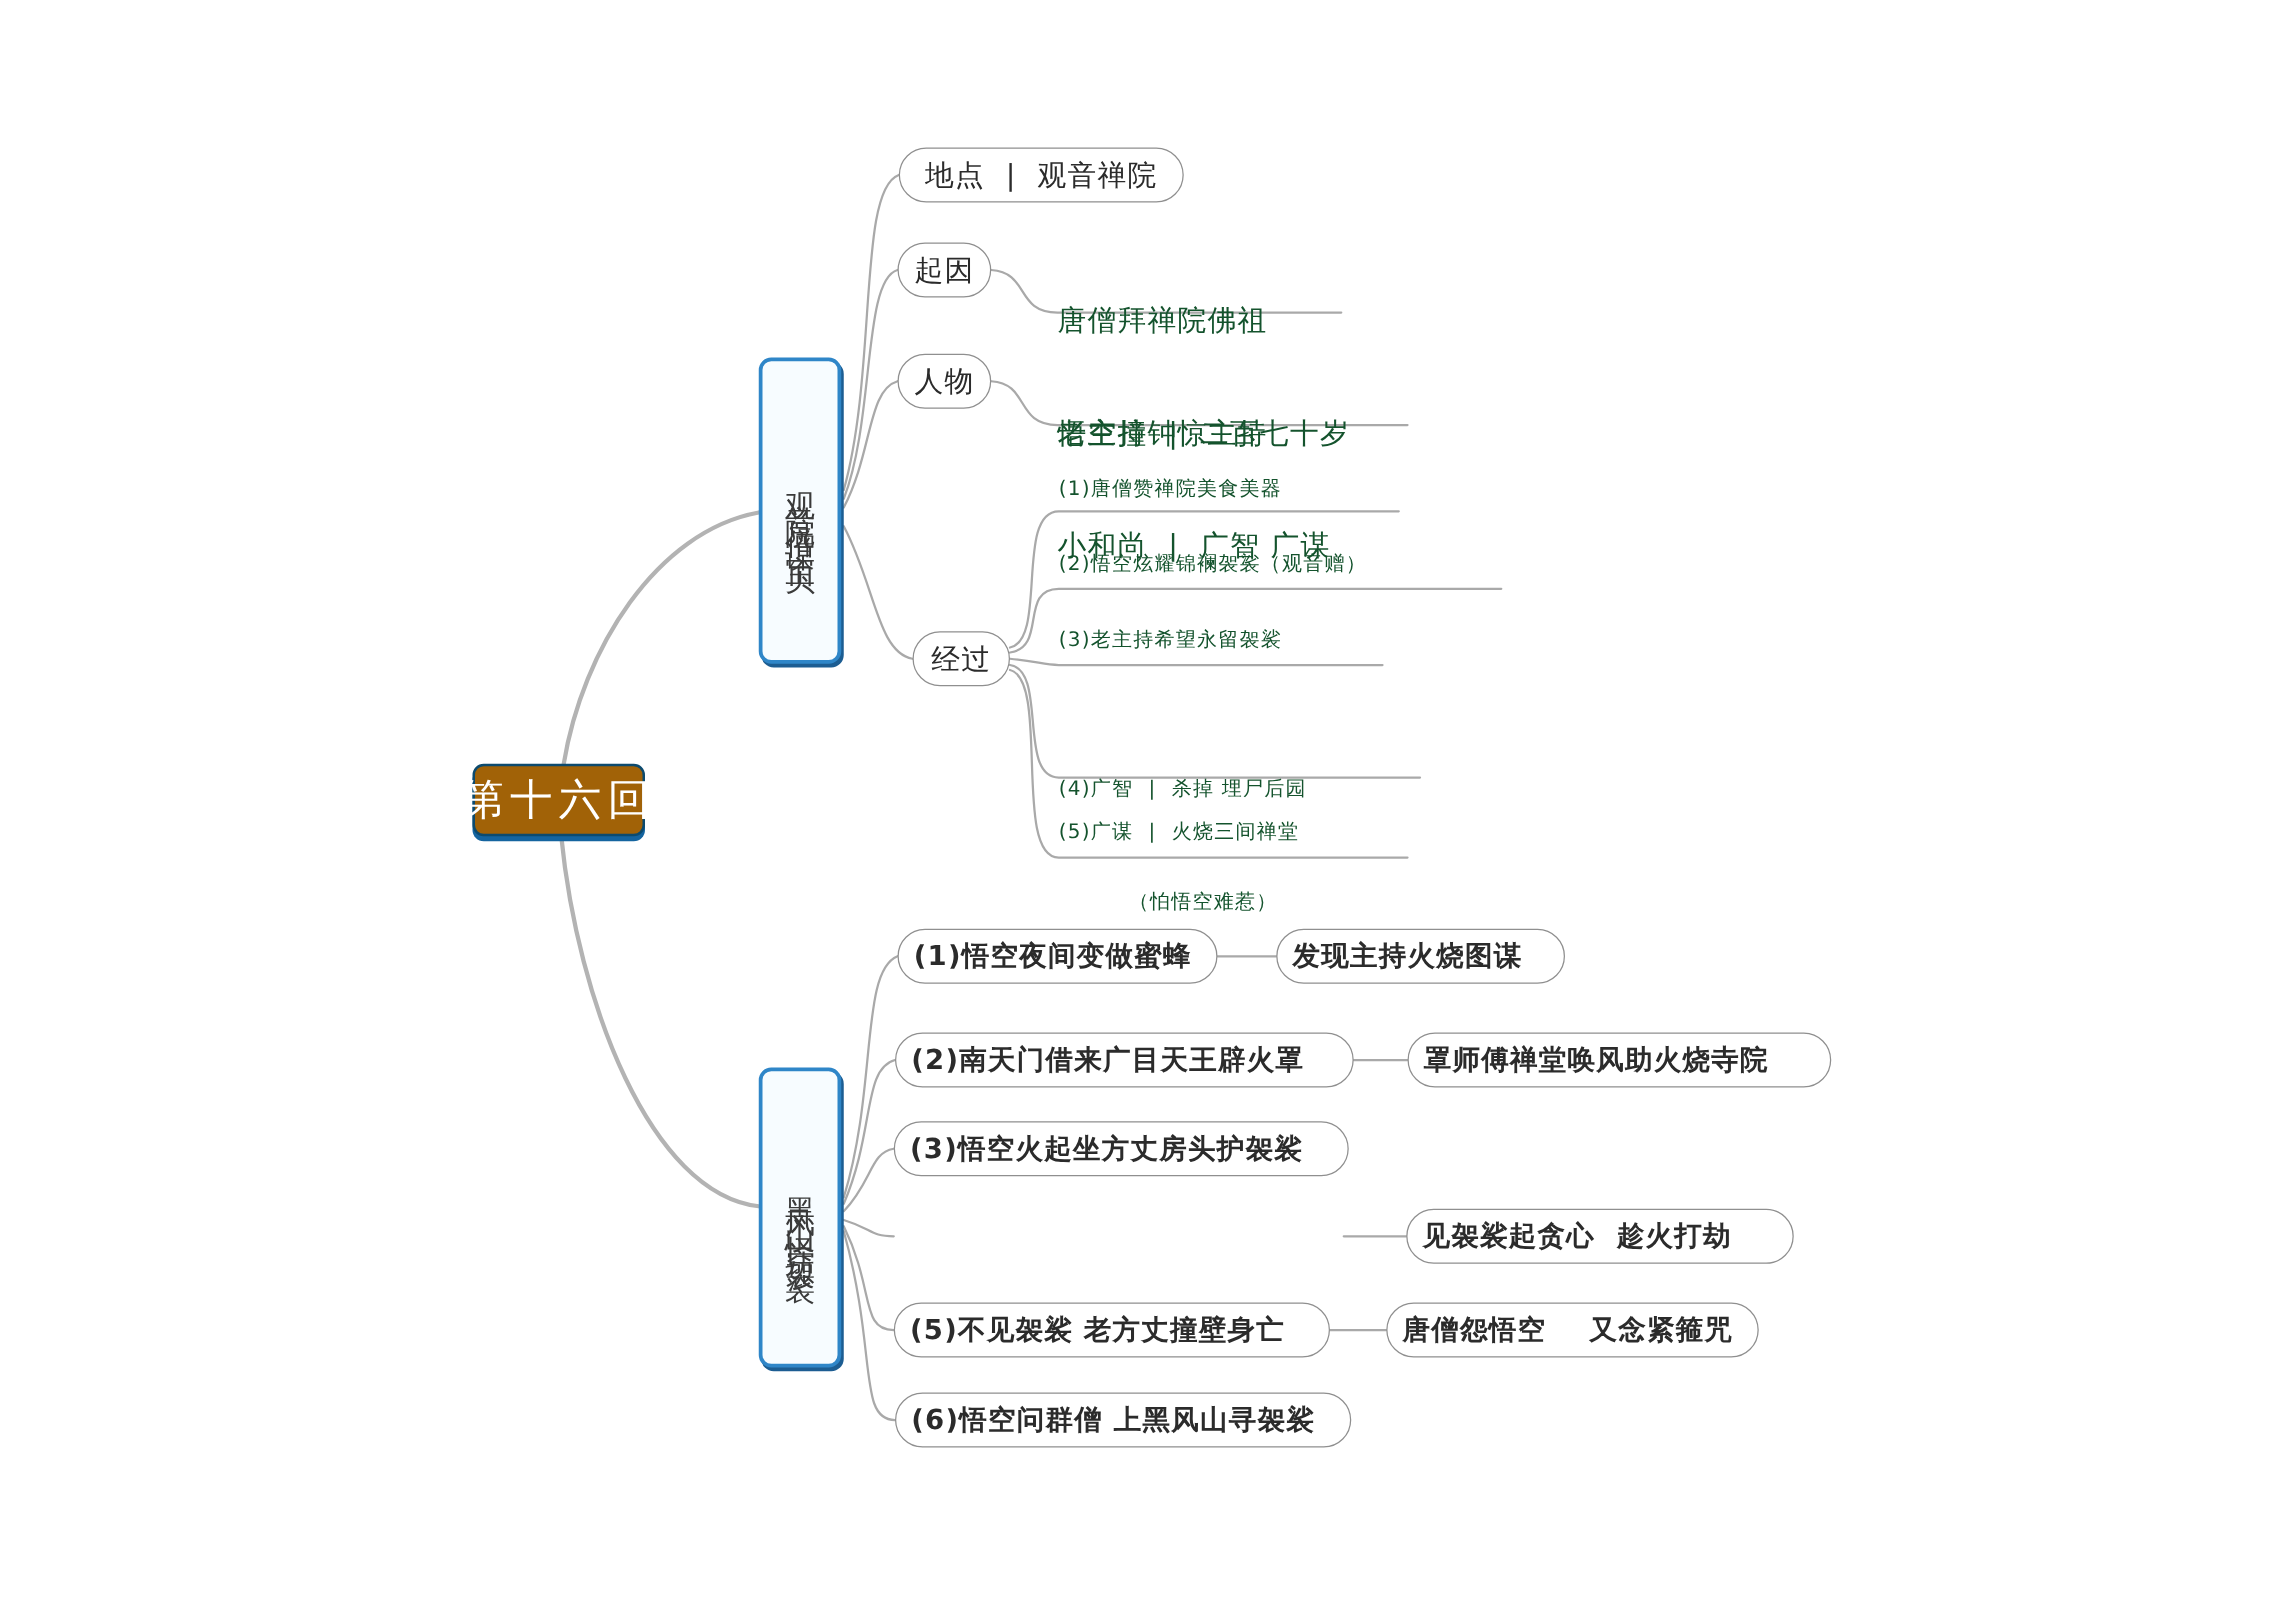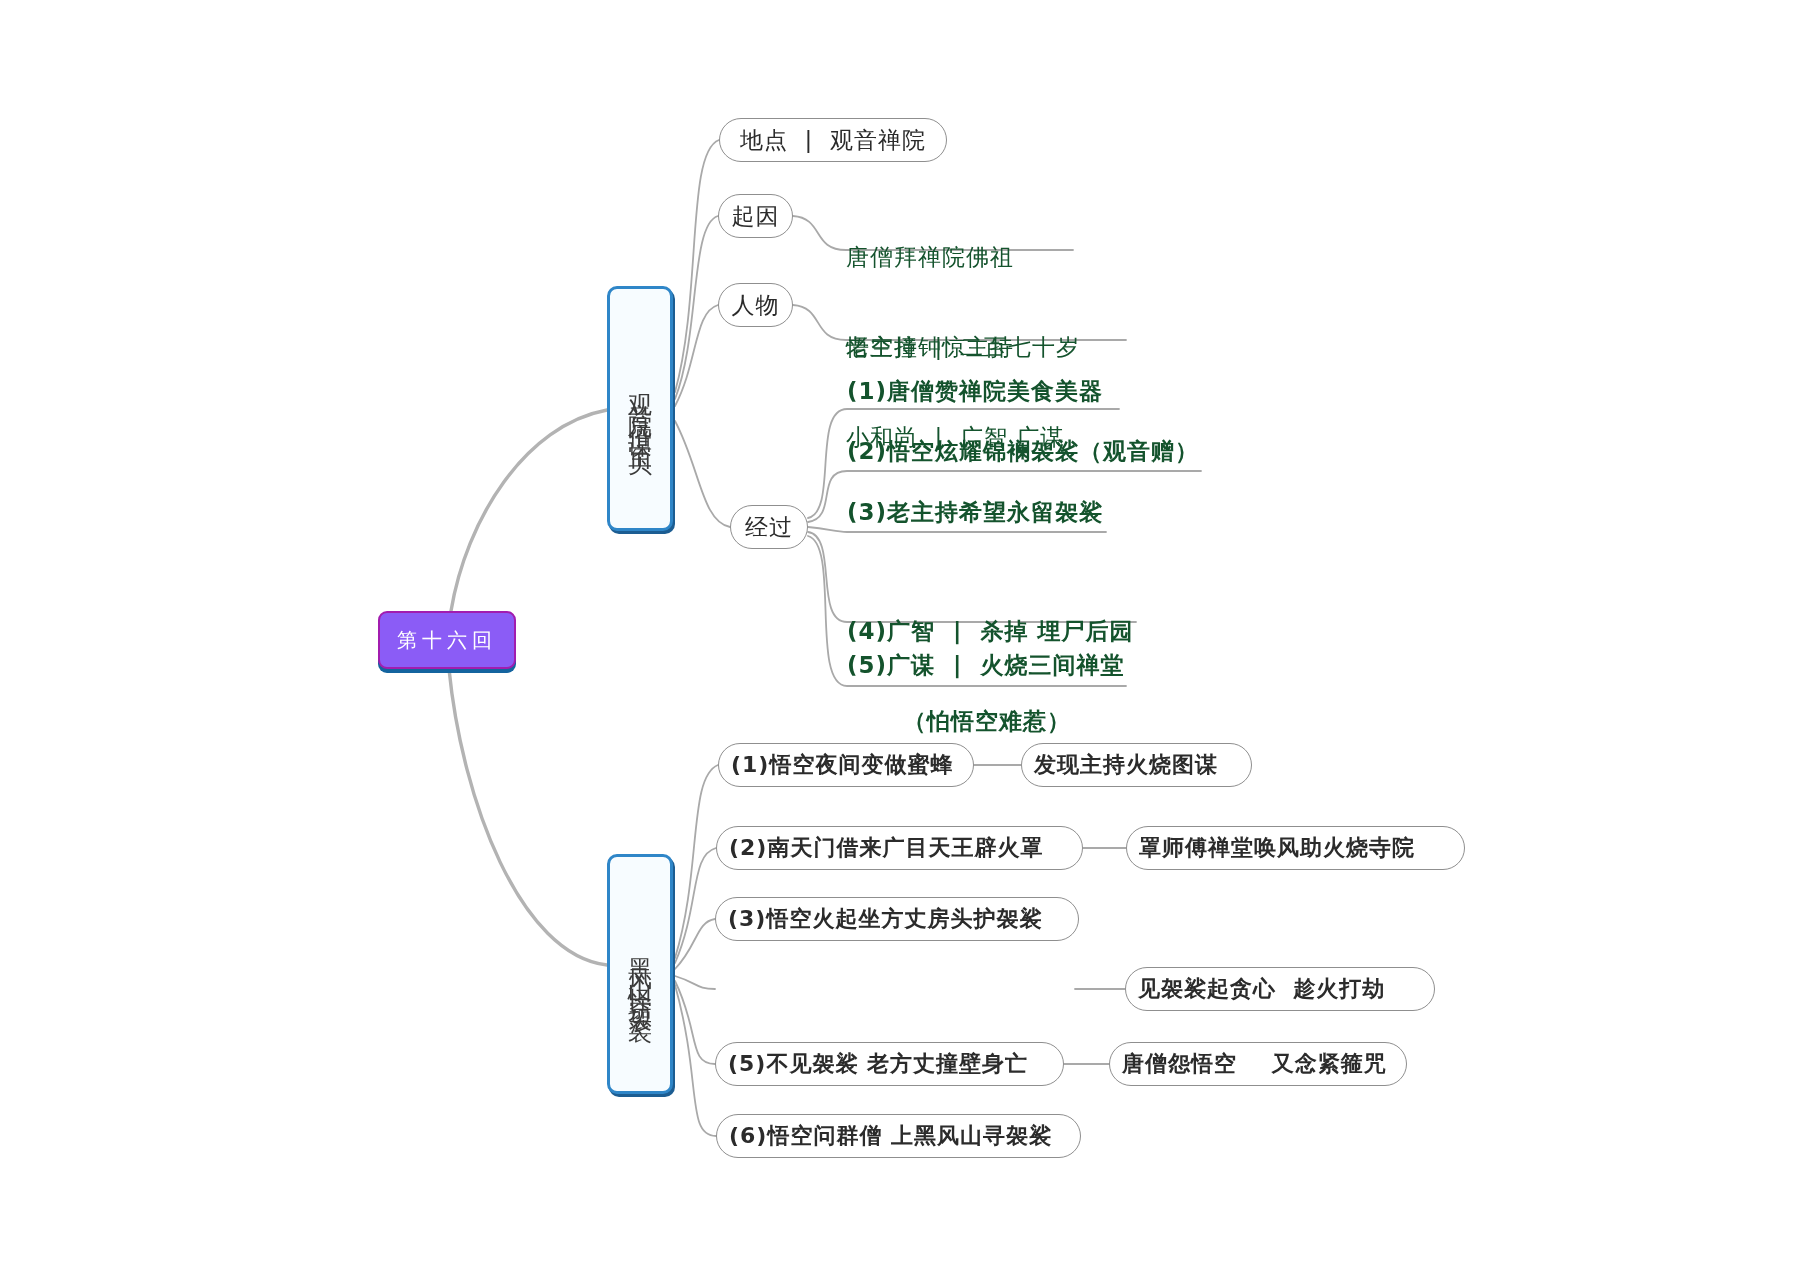--- a/index.html
+++ b/index.html
@@ -6,36 +6,36 @@
   html,body { background:#ffffff; }
   body { font-family:"DejaVu Sans","Liberation Sans",sans-serif; }
   .canvas { position:relative; width:1819px; height:1280px; background:#ffffff; overflow:hidden; }
   .connectors { position:absolute; left:0; top:0; width:1819px; height:1280px; }
   .connectors path { fill:none; stroke:#a9a9a9; stroke-width:1.8; stroke-linecap:round; }
   .connectors path.thick { stroke:#b3b3b3; stroke-width:3.4; }
 
   .node { position:absolute; display:flex; align-items:center; justify-content:center;
           white-space:pre; color:#2b2b2b;border-radius:22px; }
 
-  .root { background:#8b5cf6; border:2px solid #a21caf; border-radius:9px;
-          box-shadow:0 4px 0 #14649f; color:#ffffff; font-size:20px; letter-spacing:5px; }
+  .root { background:#a16207; border:2px solid #0c4a6e; border-radius:9px;
+          box-shadow:0 4px 0 #14649f; color:#ffffff; font-size:34px; letter-spacing:5px; }
 
   .branch { background:#f7fcff; border:3px solid #2f86c8; border-radius:10px;
             box-shadow:2px 3px 0 #1c5d92; }
   .branch span { writing-mode:vertical-rl; font-size:24px; letter-spacing:10px;
                  color:#3a3a3a; white-space:pre; }
 
   .kbox { background:#ffffff; border:1px solid #8f8f8f; font-size:23px; letter-spacing:1px; }
 
   .ibox { background:#ffffff; border:1px solid #8f8f8f; font-size:22px; font-weight:bold;
           letter-spacing:1px; justify-content:flex-start; padding:16px 12px; }
 
   .txt { position:absolute; font-size:23px; line-height:30px; white-space:pre;
          color:#14532d; letter-spacing:1px; }
-  .proc { font-weight:bold; font-size:23px; }
+  .proc { font-weight:normal; font-size:16px; }
 </style>
 </head>
 <body>
 
 <div class="canvas">
 
   <svg class="connectors" viewBox="0 0 1819 1280" xmlns="http://www.w3.org/2000/svg">
     <g>
       <path class="thick" d="M 451 611 C 466 520 525 425 607 410"></path>
       <path class="thick" d="M 449 669 C 462 800 520 955 607 965"></path>

